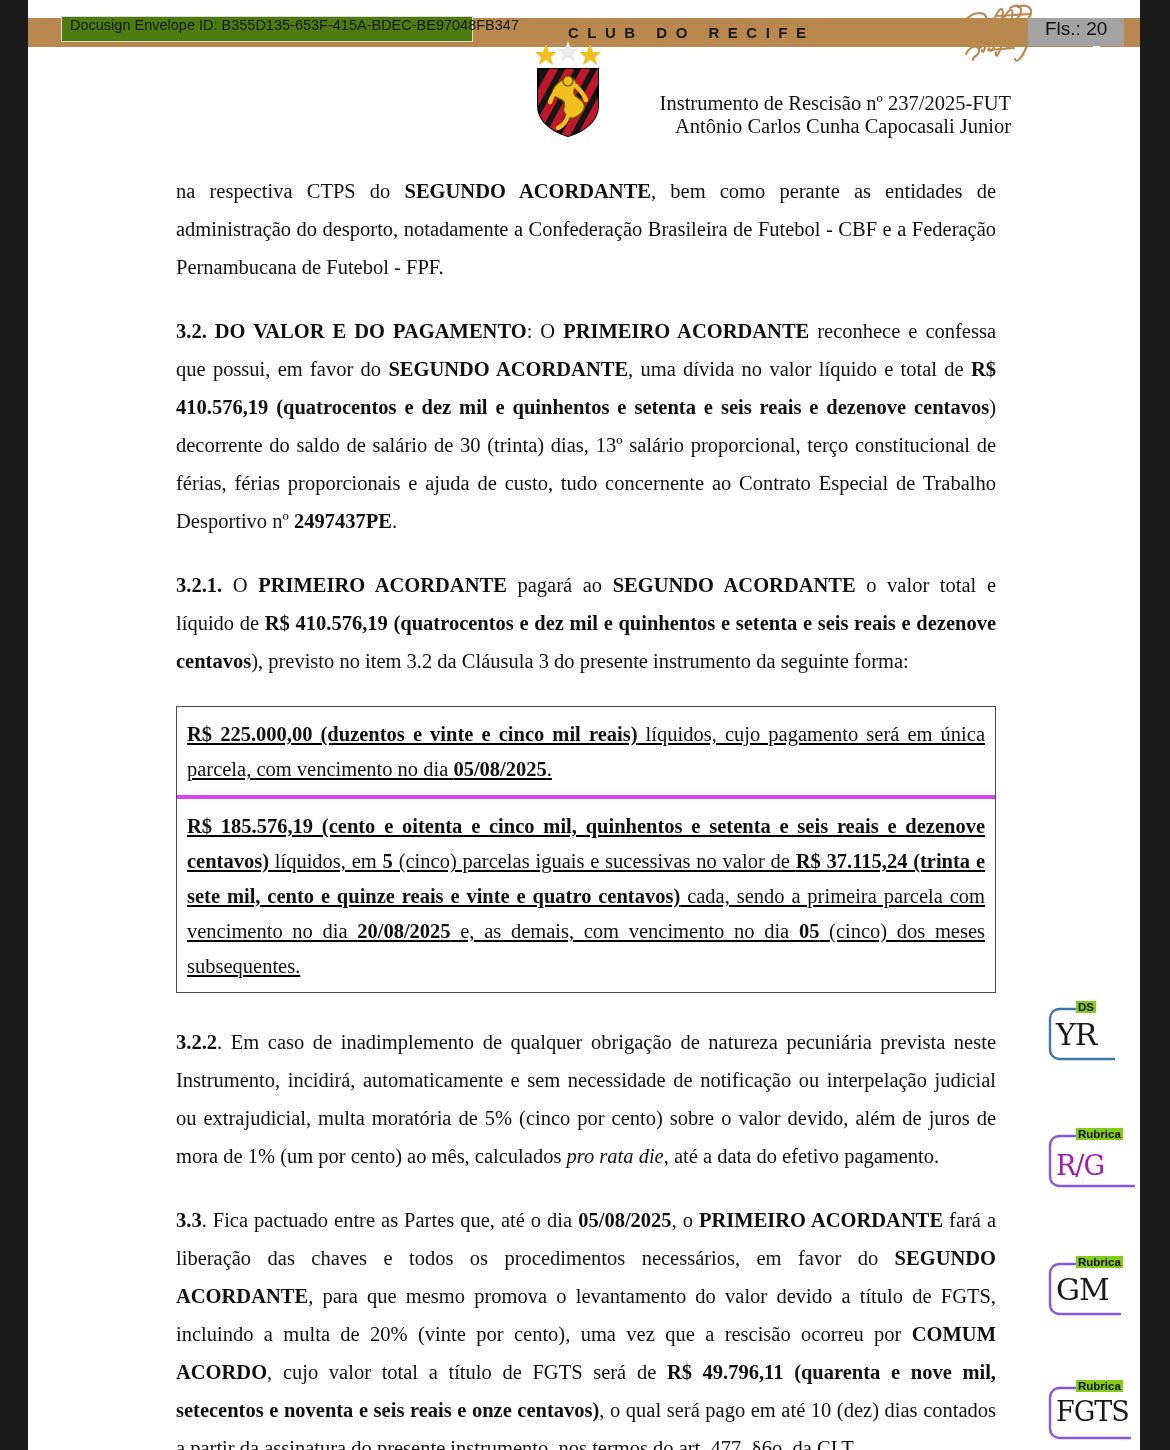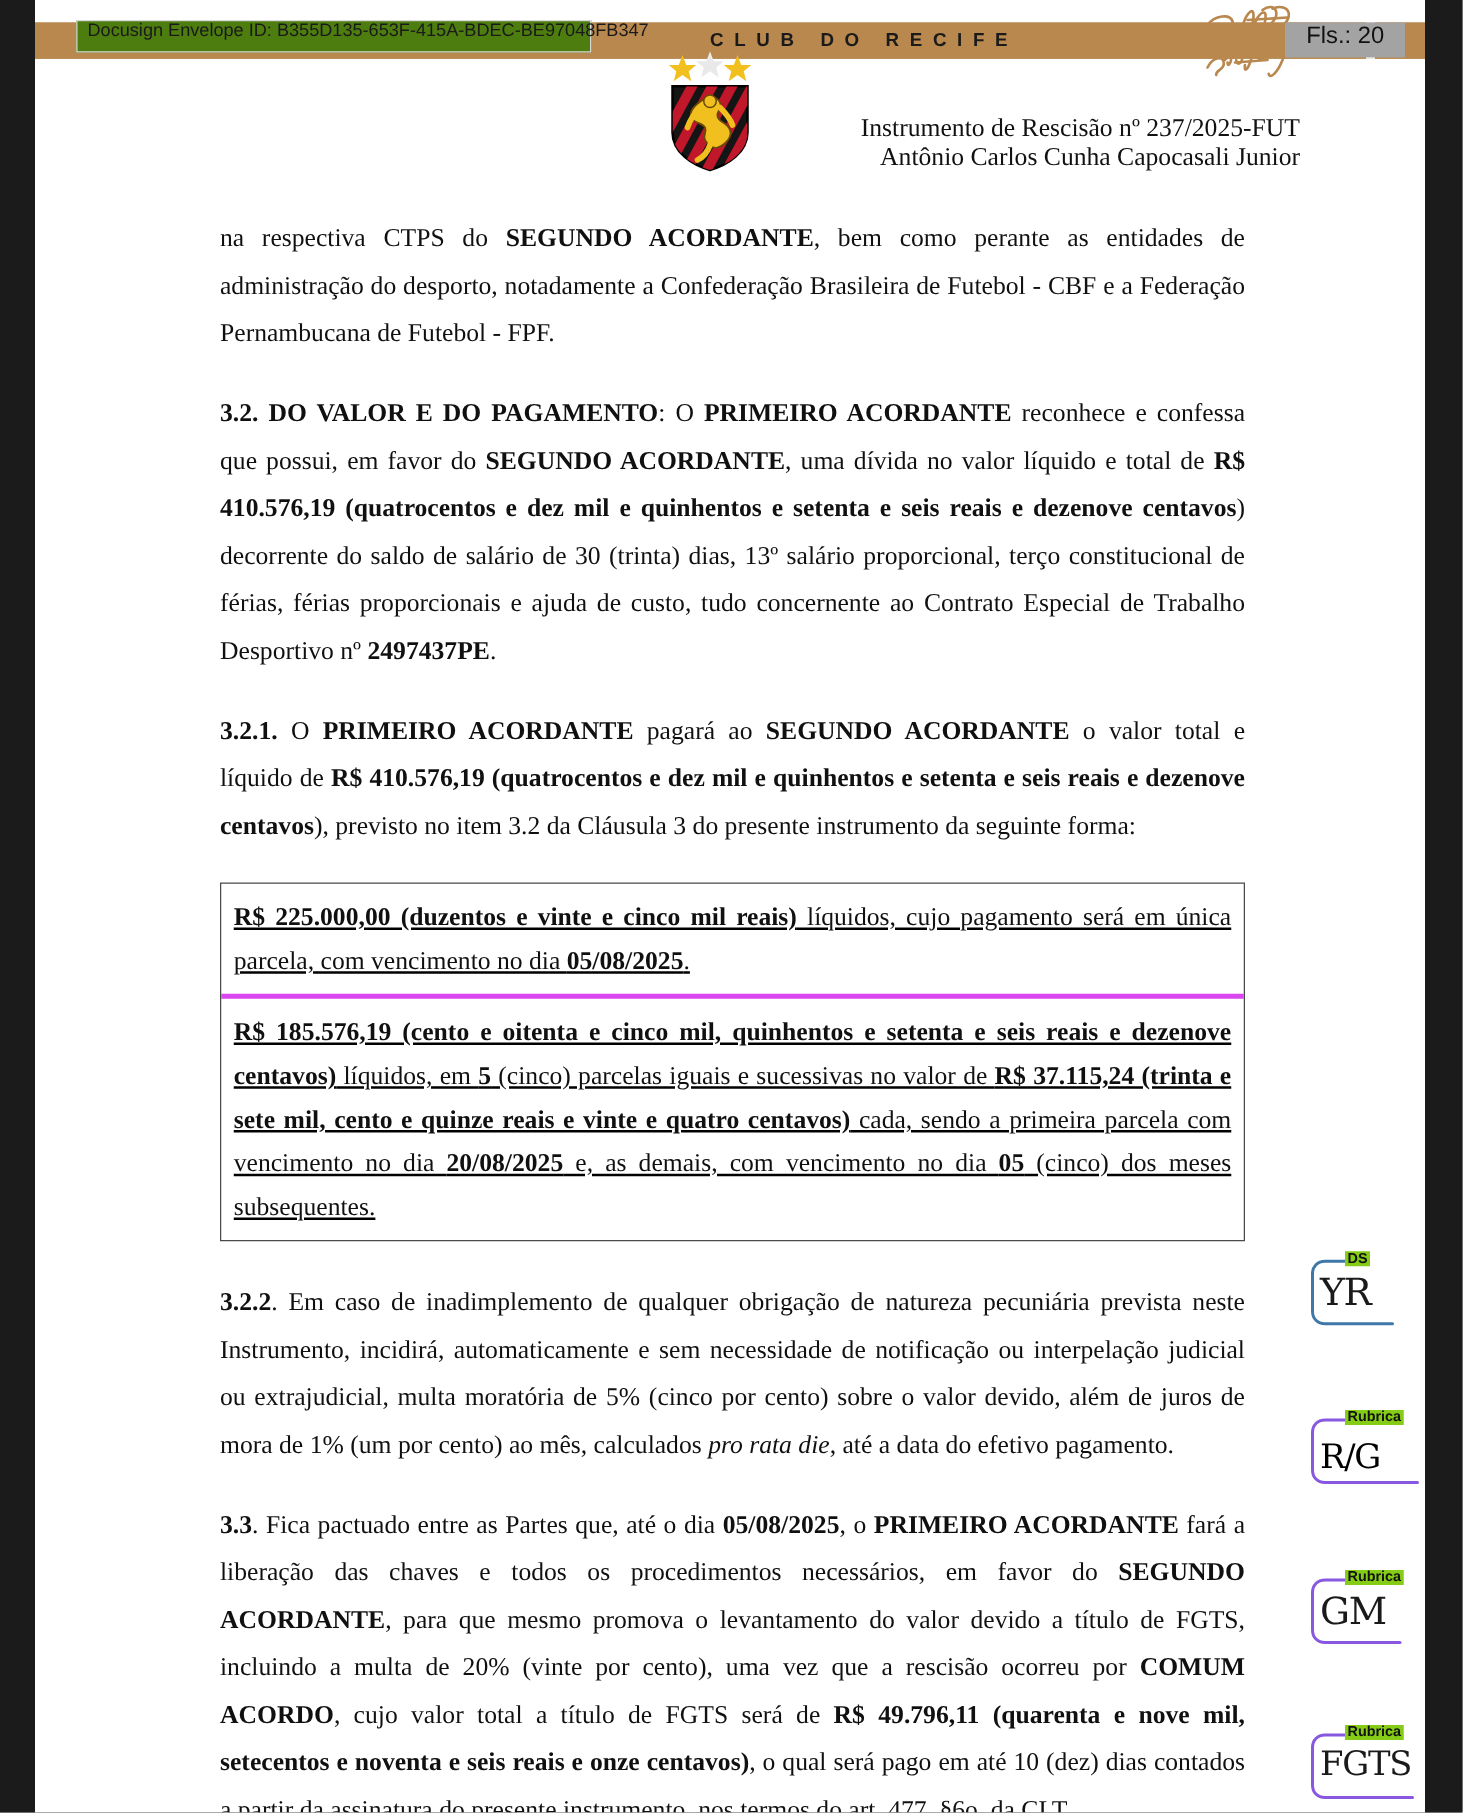--- a/index.html
+++ b/index.html
@@ -119,21 +119,21 @@
     width: 92px;
     height: 104px;
     z-index: 5;
   }
   .crest svg { display: block; }
 
   
   .title-block {
     position: absolute;
     top: 92px;
-    left: 560px;
+    left: 531px;
     width: 452px;
     text-align: right;
     font-size: 20.5px;
     line-height: 22.5px;
     color: #111;
   }
   .title-block div { white-space: nowrap; }
 
   
   .content {
@@ -316,21 +316,21 @@
     </svg>
     <div class="stamp-label">DS</div>
     <div class="mark">YR</div>
   </div>
 
   <div class="stamp" style="top:1130px; left:1014px;">
     <svg class="bracket" width="100" height="66" viewBox="0 0 100 66">
       <path d="M36 6 L18 6 C12 6, 8 10, 8 16 L8 46 C8 52, 12 56, 18 56 L92 56" fill="none" stroke="#8858e0" stroke-width="2.4" stroke-linecap="round"></path>
     </svg>
     <div class="stamp-label">Rubrica</div>
-    <div class="mark cursive" style="color:#000000; top:20px;">R/G</div>
+    <div class="mark cursive" style="color:#a21caf; top:20px;">R/G</div>
   </div>
 
   <div class="stamp" style="top:1258px; left:1014px;">
     <svg class="bracket" width="100" height="66" viewBox="0 0 100 66">
       <path d="M36 6 L18 6 C12 6, 8 10, 8 16 L8 46 C8 52, 12 56, 18 56 L78 56" fill="none" stroke="#8858e0" stroke-width="2.4" stroke-linecap="round"></path>
     </svg>
     <div class="stamp-label">Rubrica</div>
     <div class="mark">GM</div>
   </div>
 

